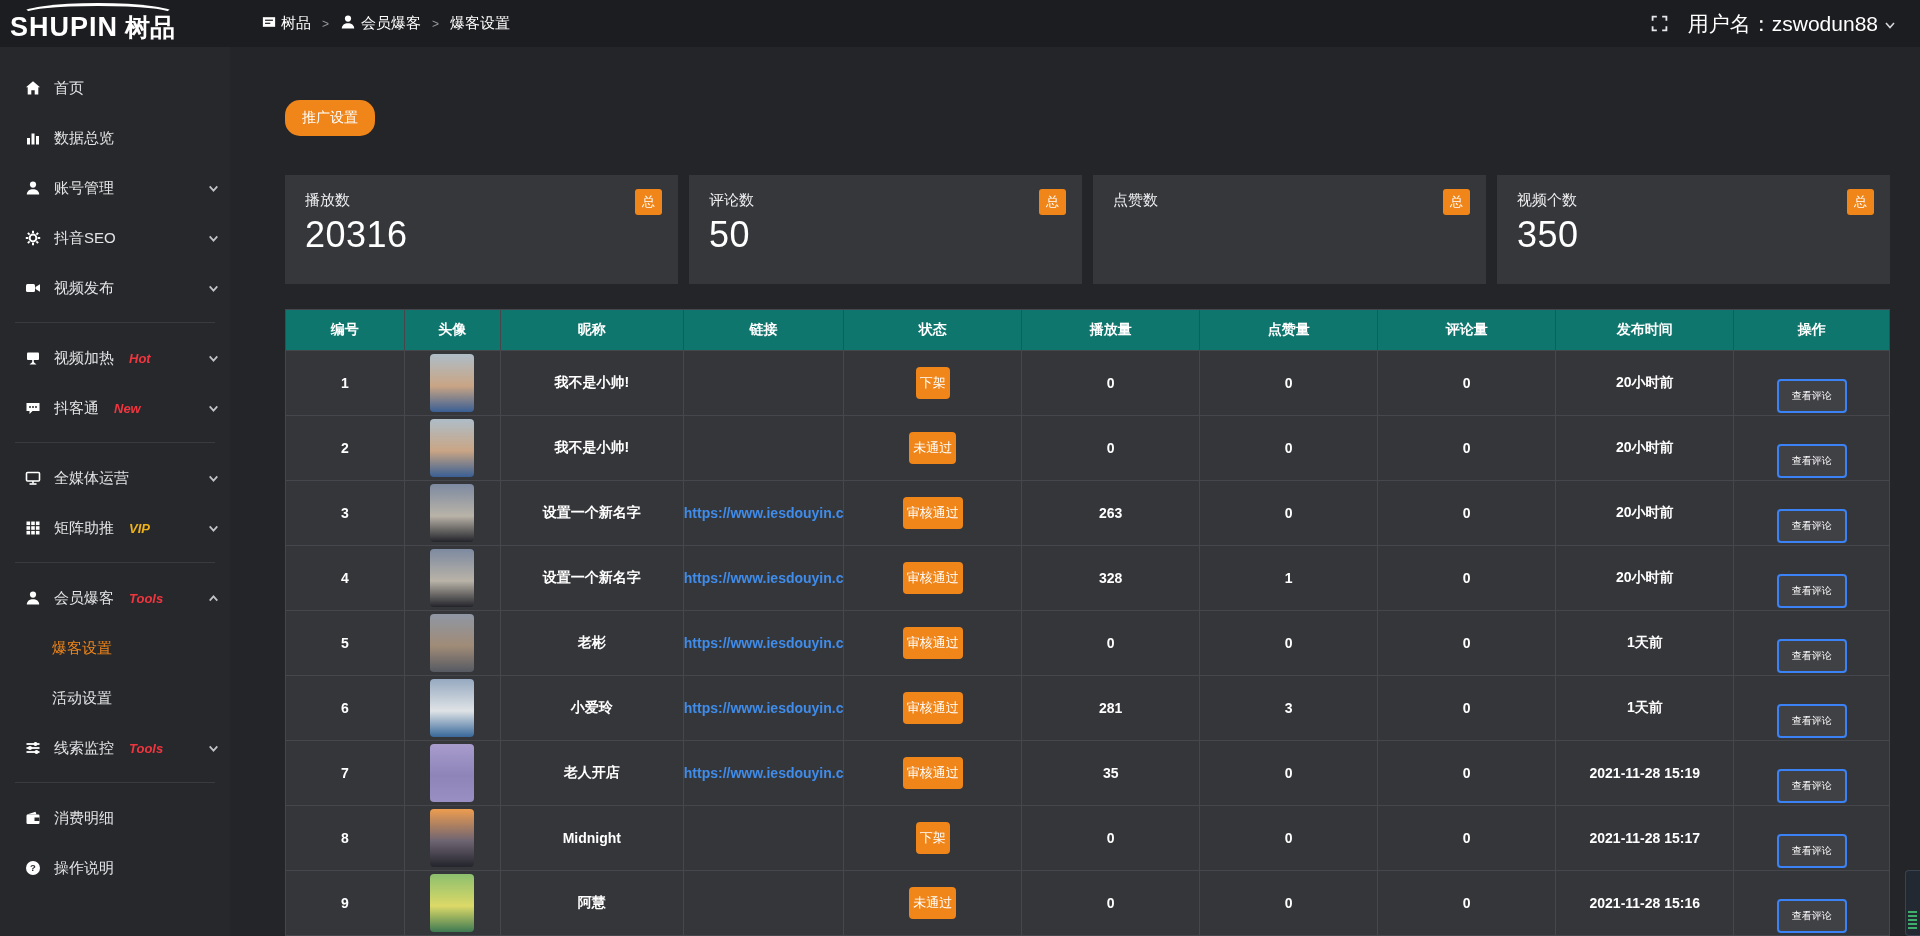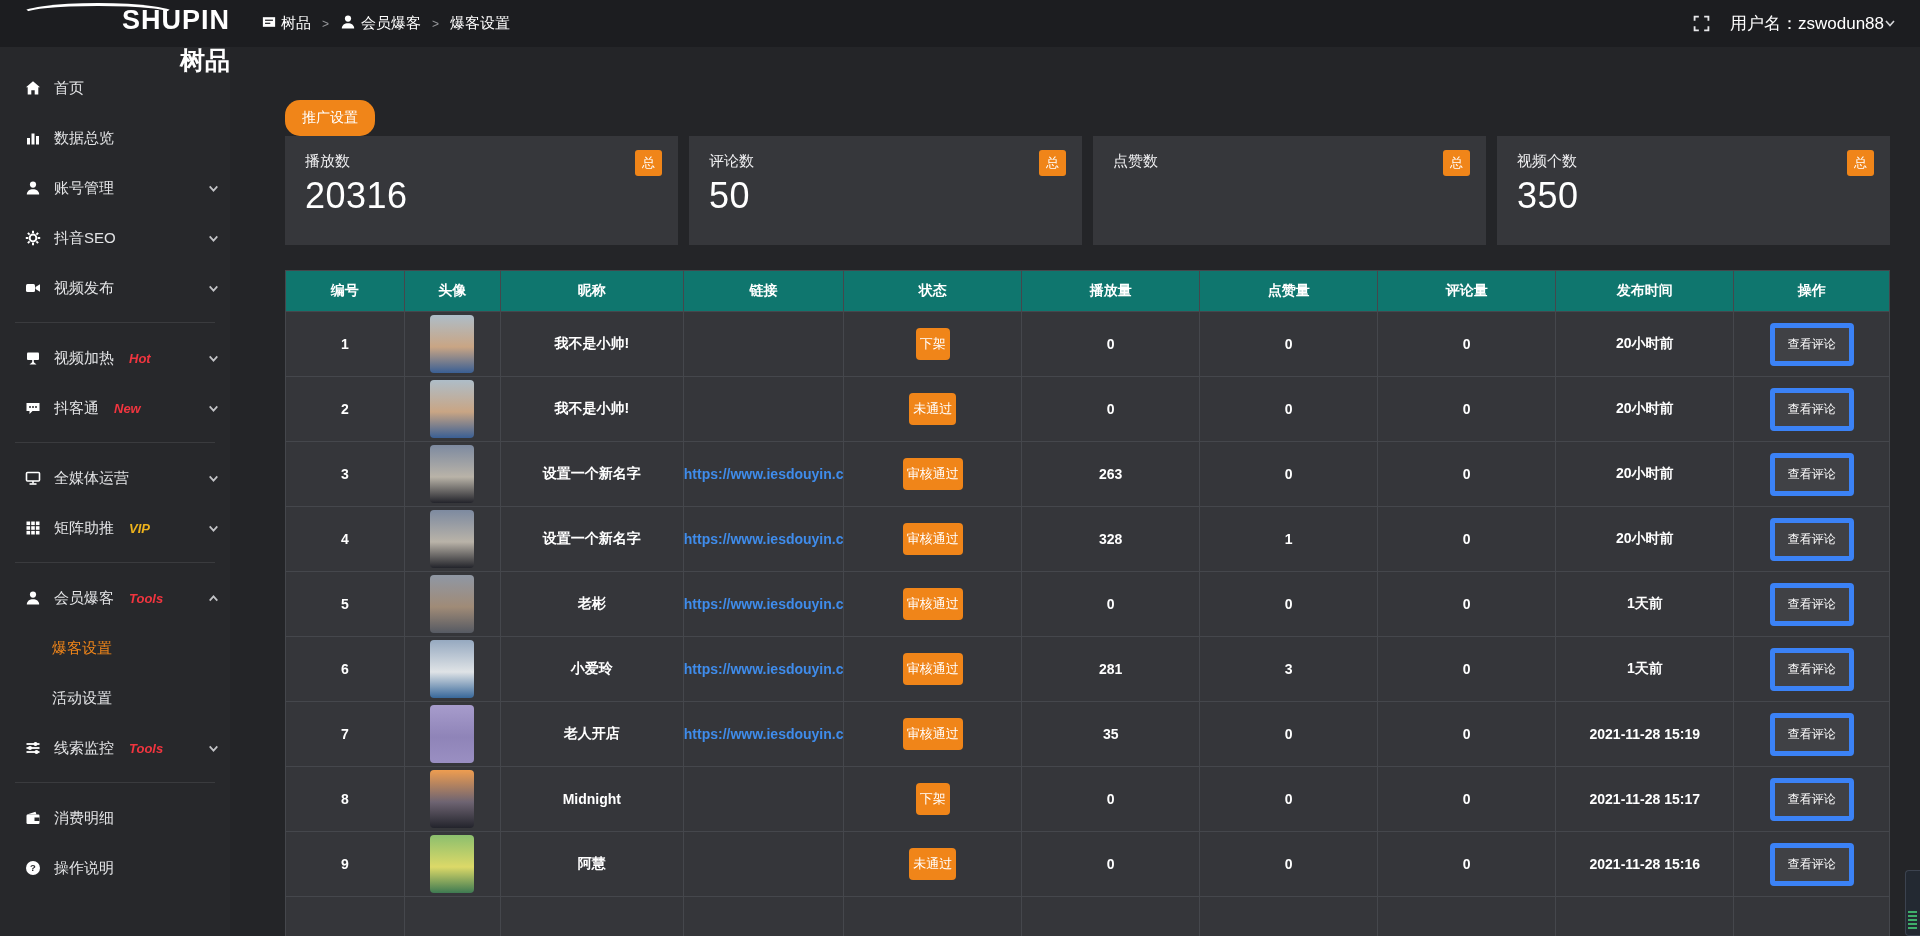--- a/index.html
+++ b/index.html
@@ -3,60 +3,60 @@
 <meta charset="utf-8">
 <style>
   html,body{margin:0;padding:0;overflow:hidden;}
   body{
     width:1920px;height:936px;background:#242528;
     font-family:"Liberation Sans","DejaVu Sans",sans-serif;
     position:relative;
   }
   
   .topbar{position:absolute;top:0;left:0;width:1920px;height:47px;background:#1c1d20;display:flex;align-items:center;z-index:5;}
-  .logo{width:230px;box-sizing:border-box;padding-left:10px;display:flex;align-items:flex-end;position:relative;height:47px;flex-direction:column;}
+  .logo{width:230px;box-sizing:border-box;padding-left:10px;display:flex;align-items:flex-end;position:relative;height:47px;}
   .logo-arc{position:absolute;top:3px;left:20px;width:150px;height:16px;border:3px solid transparent;border-top:3px solid #fff;border-radius:50%;}
   .logo-en{font-size:27px;font-weight:800;color:#fff;letter-spacing:1px;line-height:40px;}
   .logo-cjk{font-size:25px;font-weight:700;color:#fff;margin-left:7px;line-height:40px;}
   .crumbs{display:flex;align-items:center;margin-left:32px;font-size:15px;color:#fff;}
   .crumb{display:flex;align-items:center;cursor:pointer;}
   .crumb svg{margin-right:5px;}
   .crumb-sep{color:#97989b;margin:0 11px;font-size:12px;}
   .topbar-right{margin-left:auto;display:flex;align-items:center;padding-right:24px;gap:20px;}
   .fullscreen-btn{display:flex;align-items:center;cursor:pointer;}
-  .user-chip{display:flex;align-items:center;color:#fff;font-size:17px;cursor:pointer;gap:0;}
+  .user-chip{display:flex;align-items:center;color:#fff;font-size:21px;cursor:pointer;gap:6px;}
   
   .sidebar{position:absolute;top:47px;left:0;width:230px;bottom:0;background:#27282b;box-sizing:border-box;padding-top:16px;}
   .side-item{height:50px;display:flex;align-items:center;padding-left:24px;position:relative;cursor:pointer;color:#e3e4e6;}
   .side-item .s-icon{width:18px;height:18px;display:flex;align-items:center;justify-content:center;}
   .side-item .s-label{font-size:15px;margin-left:12px;}
   .side-item.sub{padding-left:52px;}
   .side-item.sub .s-label{margin-left:0;}
   .side-item.active{color:#f08519;}
   .s-badge{font-size:13px;font-weight:700;font-style:italic;margin-left:15px;}
   .s-chevron{position:absolute;right:10px;display:flex;align-items:center;}
   .side-divider{height:1px;background:#3a3b3e;margin:9px 15px 10px 15px;}
   
   .main{position:absolute;top:47px;left:230px;right:0;bottom:0;box-sizing:border-box;padding:53px 30px 0 55px;}
   .promo-btn{display:inline-block;background:#f08519;color:#fff;font-size:14px;border:none;border-radius:15px;padding:9px 17px;cursor:pointer;font-family:inherit;}
-  .cards{display:flex;gap:11px;}
+  .cards{display:flex;gap:11px;margin-top:39px;}
   .card{flex:1;height:109px;background:#36373b;box-sizing:border-box;padding:16px 20px;position:relative;}
   .card-label{font-size:15px;color:#f0f0f2;}
   .card-value{font-size:36px;color:#fff;font-weight:500;margin-top:4px;letter-spacing:0.5px;}
   .total-badge{position:absolute;top:14px;right:16px;background:#f08519;color:#fff;font-size:13px;padding:4px 7px;border-radius:3px;}
   
   .tbl-wrap{margin-top:25px;}
   table.grid{width:100%;border-collapse:collapse;table-layout:fixed;}
   table.grid th{background:#0f766e;height:38px;border:1px solid #45474c;color:#fff;font-size:14px;font-weight:700;}
   table.grid td{background:#35363a;height:64px;border:1px solid #45474c;color:#fff;font-size:14px;font-weight:700;text-align:center;padding:0;overflow:hidden;white-space:nowrap;}
   td.link-cell{font-weight:400;margin-left:16px;}
   .video-link{color:#3f8ceb;text-decoration:none;font-size:14px;cursor:pointer;}
   .avatar{width:44px;height:58px;border-radius:4px;margin:0 auto;}
   .status-btn{display:inline-block;background:#f08519;color:#fff;font-size:13px;font-weight:400;padding:7px 4px;border-radius:4px;border:none;cursor:pointer;font-family:inherit;}
-  .action-btn{display:inline-block;background:rgba(255,255,255,0.06);color:#fff;font-size:12px;font-weight:400;padding:8px 13px;border-radius:4px;border:5px solid #3b82f6;cursor:pointer;font-family:inherit;}
+  .action-btn{display:inline-block;background:rgba(255,255,255,0.06);color:#fff;font-size:10px;font-weight:400;padding:8px 13px;border-radius:4px;border:2px solid #3b82f6;cursor:pointer;font-family:inherit;margin-top:26px;}
   
   .float-widget{position:absolute;right:0;bottom:0;width:15px;height:66px;background:#232932;border:1px solid #3c4350;border-right:none;border-radius:4px 0 0 4px;box-sizing:border-box;cursor:pointer;}
   .float-widget .bars{position:absolute;left:2px;bottom:6px;width:9px;}
   .float-widget .bars div{height:2px;background:#3fae6a;margin-top:2px;}
 </style>
 </head>
 <body>
 
 <div class="topbar">
   <div class="logo">

